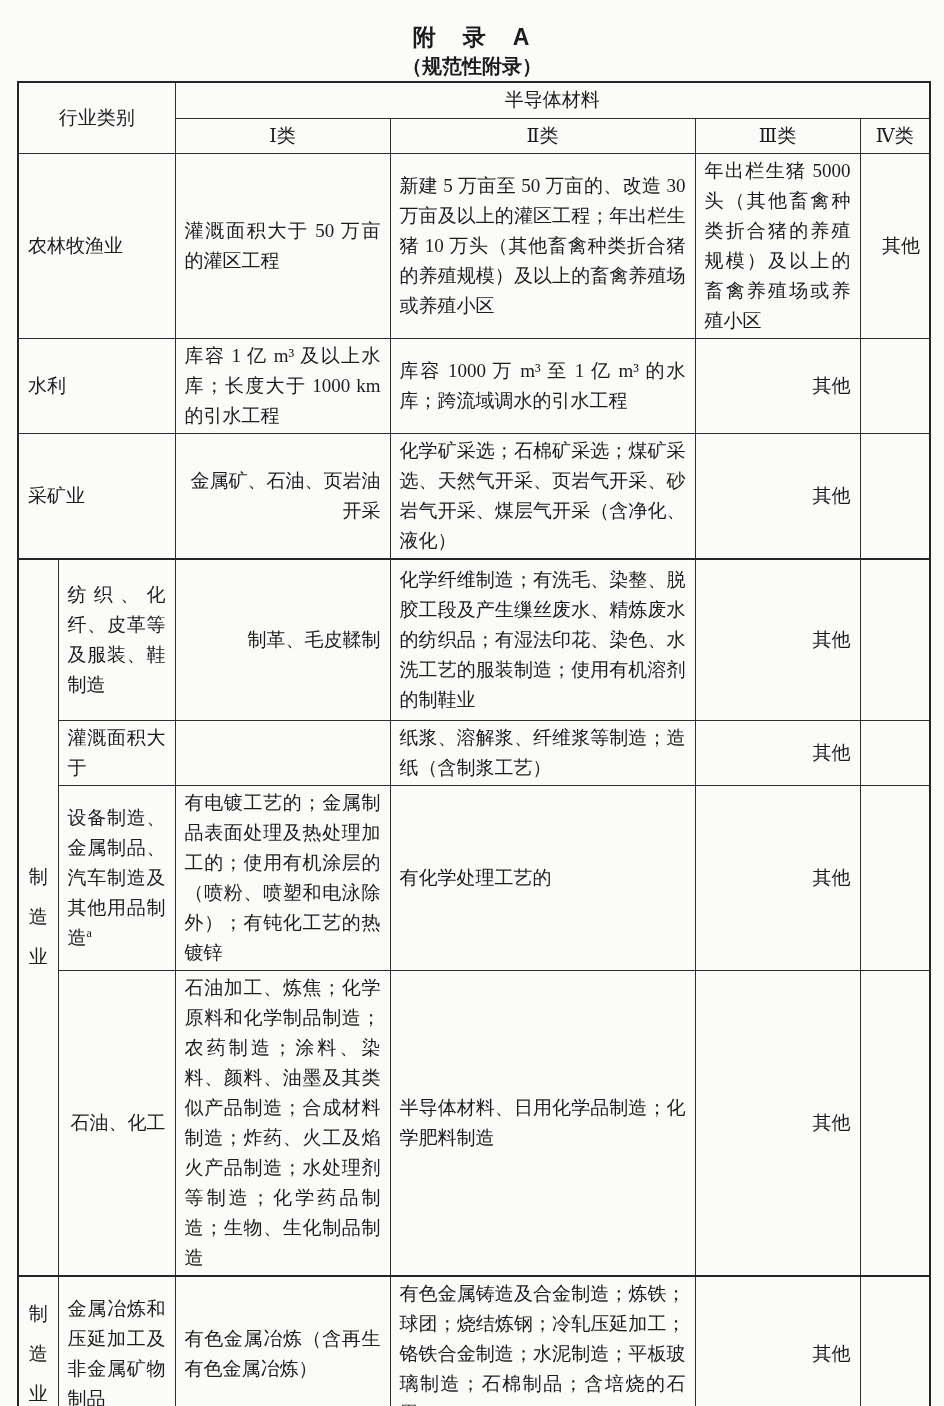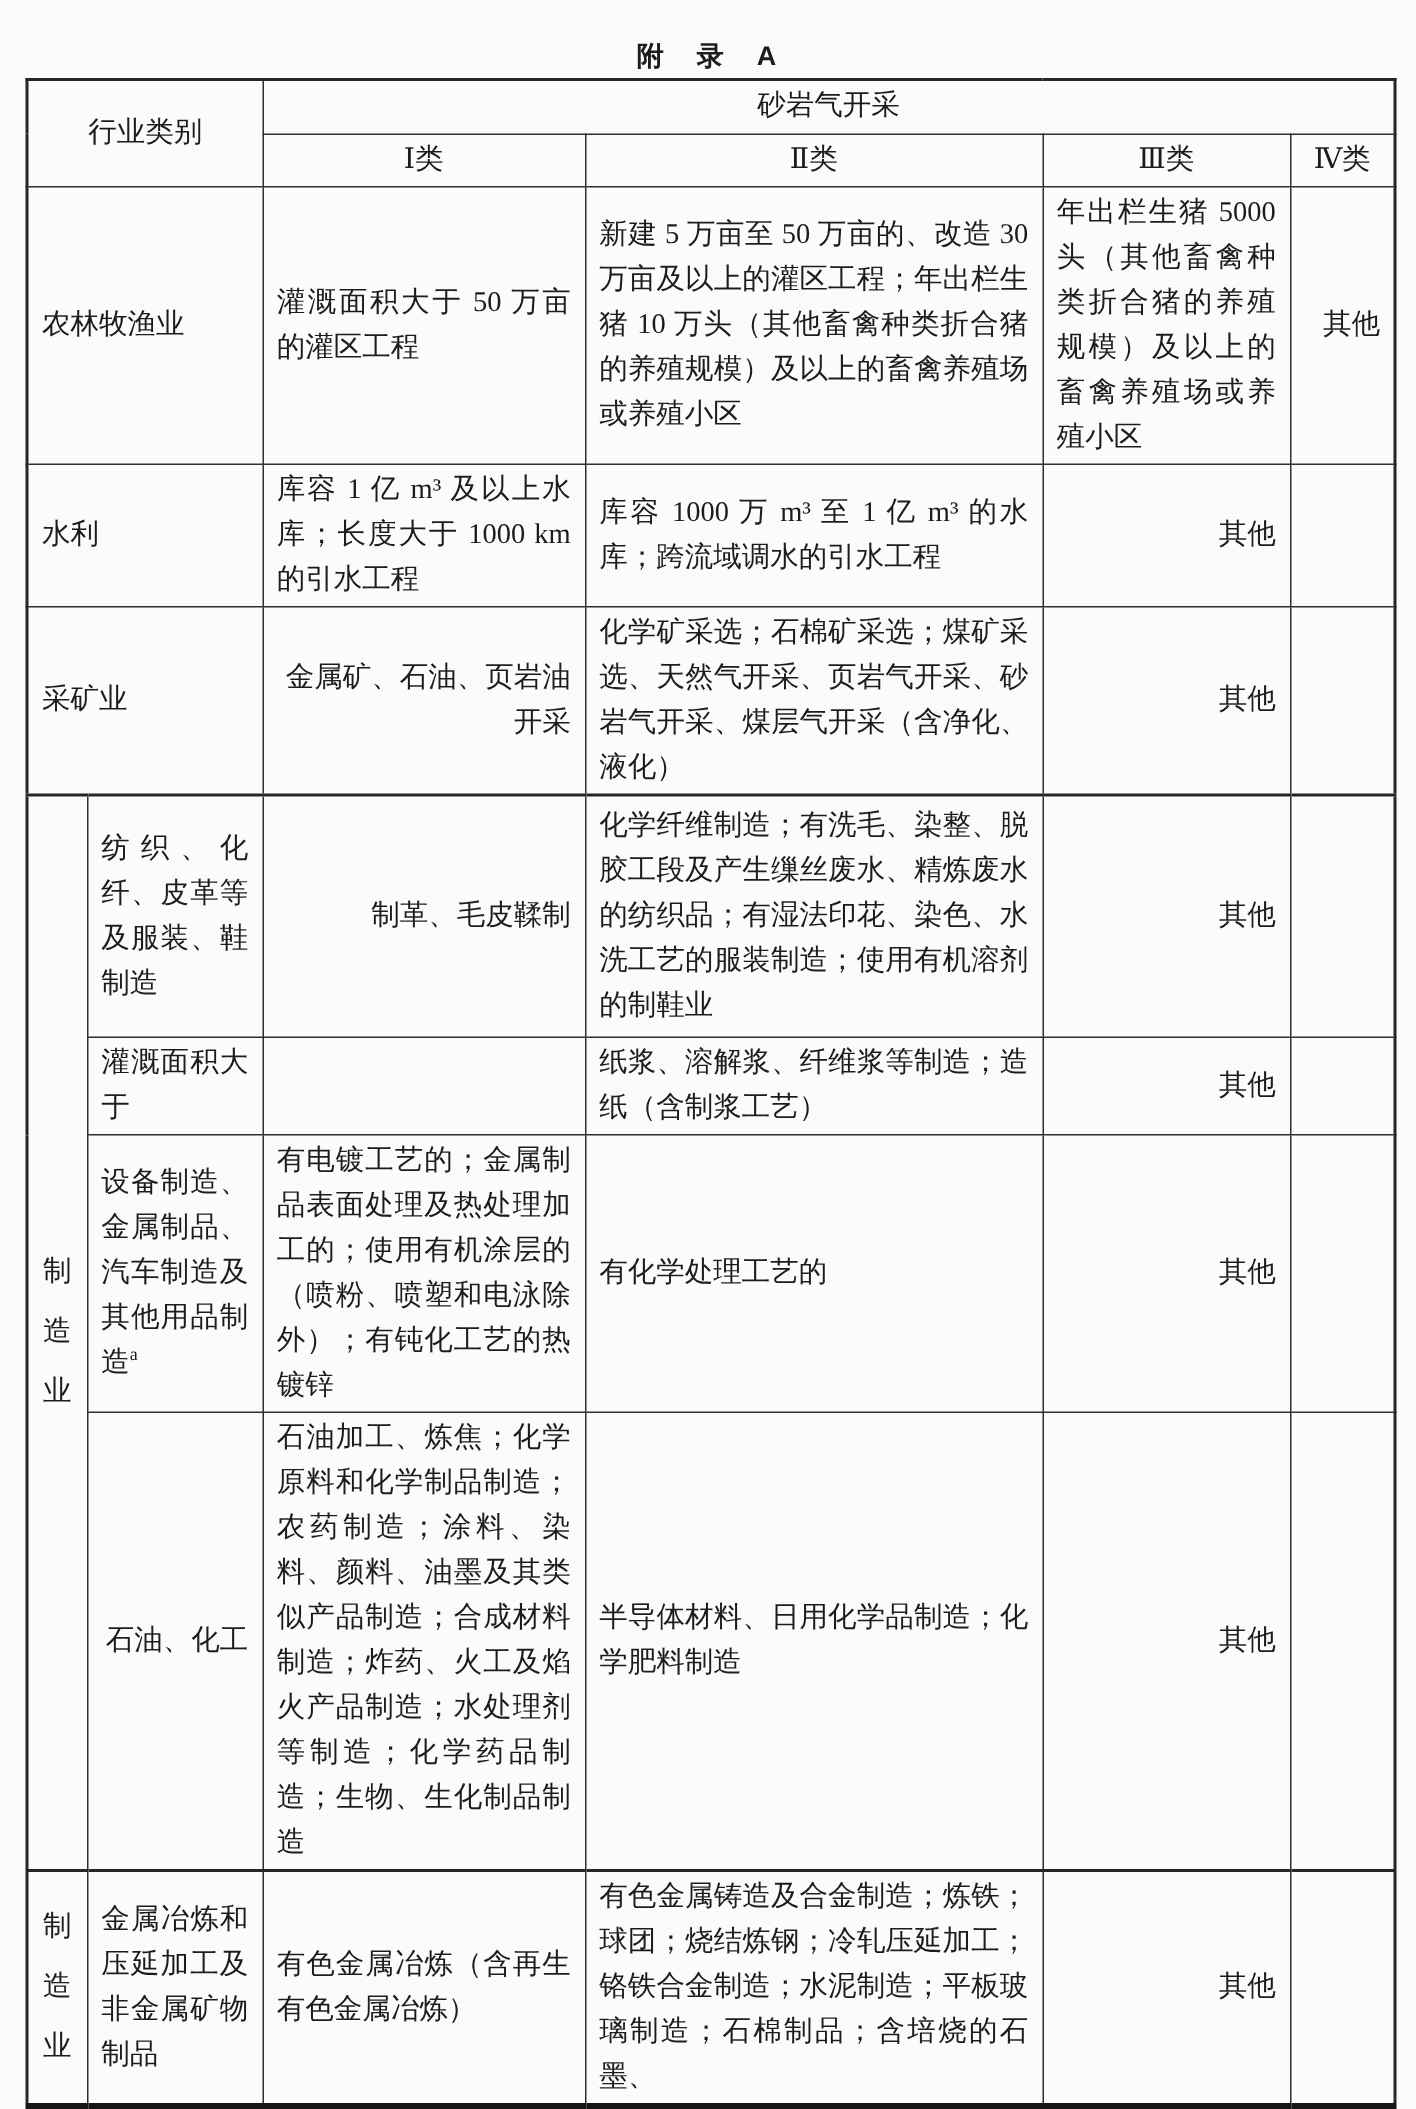--- a/index.html
+++ b/index.html
@@ -6,21 +6,21 @@
   .page {
     position:relative;
     width:944px; height:1406px;
     margin:0 auto;
     background:#fbfbfa;
     overflow:hidden;
     color:#1c1c1c;
     font-family:"Liberation Serif","DejaVu Serif",serif;
   }
   .titles { text-align:center; padding-top:22px; font-family:"Liberation Sans","DejaVu Sans",sans-serif; }
-  .t1 { font-size:18px; font-weight:bold; letter-spacing:2px; line-height:30px; }
+  .t1 { font-size:23px; font-weight:bold; letter-spacing:2px; line-height:30px; }
   .t2 { font-size:20px; font-weight:bold; line-height:29px; }
   .t3 { font-size:22px; font-weight:bold; line-height:30px; }
   .caption {
     text-align:center; font-family:"Liberation Sans","DejaVu Sans",sans-serif;
     font-size:20px; font-weight:bold; margin-top:40px; margin-bottom:10px;
   }
   table.main {
     border-collapse:collapse; table-layout:fixed;
     width:912px; margin-left:17px;
     border:2px solid #262626;
@@ -52,37 +52,38 @@
   }
   sup { font-size:12px; line-height:0; }
 </style>
 </head>
 <body>
 
 <div class="page">
 
   <div class="titles">
     <div class="t1">附　录　A</div>
+    <div class="t2">（规范性附录）</div>
   </div>
 
 
   <table class="main">
     <colgroup>
       <col style="width:40px">
         <col style="width:117px">
         <col style="width:215px">
       <col style="width:305px">
         <col style="width:165px">
         <col style="width:70px">
     </colgroup>
 
     <tbody>
         <tr class="hr1">
       <th colspan="2" rowspan="2">行业类别</th>
-      <th colspan="4">砂岩气开采</th>
+      <th colspan="4">半导体材料</th>
     </tr>
     <tr class="hr2">
       <th>Ⅰ类</th>
       <th>Ⅱ类</th>
       <th>Ⅲ类</th>
       <th>Ⅳ类</th>
     </tr>
 
     <tr class="r0">
       <td colspan="2" class="al">农林牧渔业</td>

